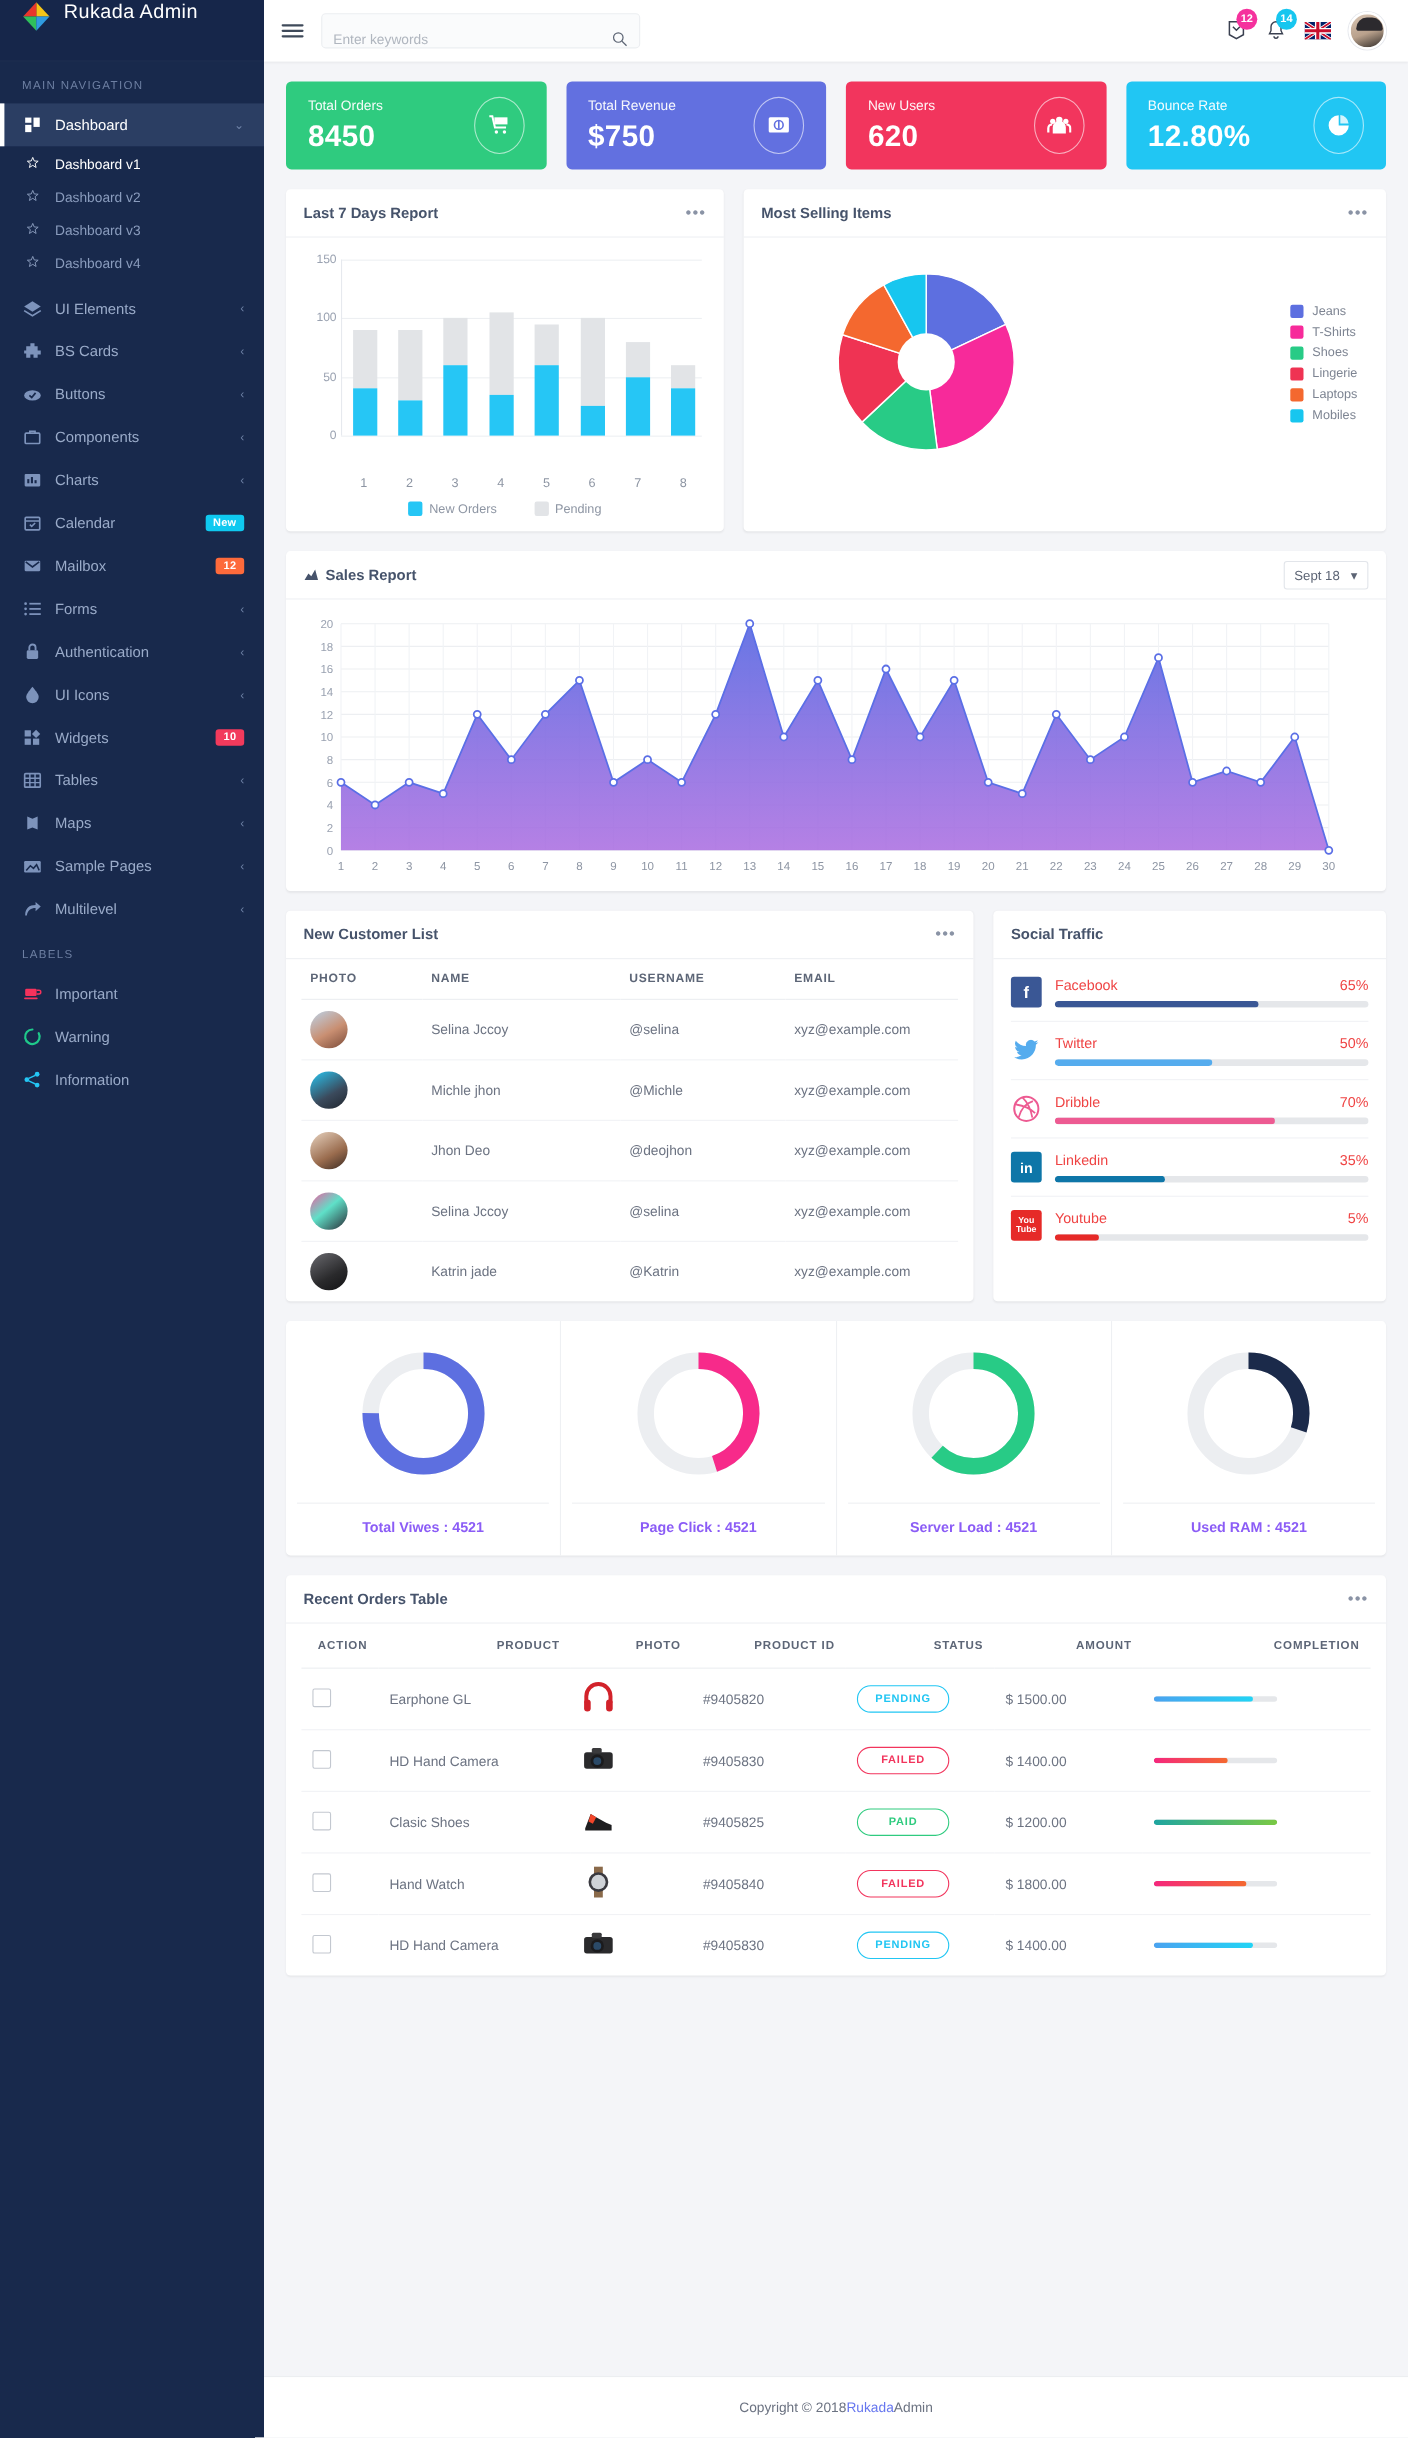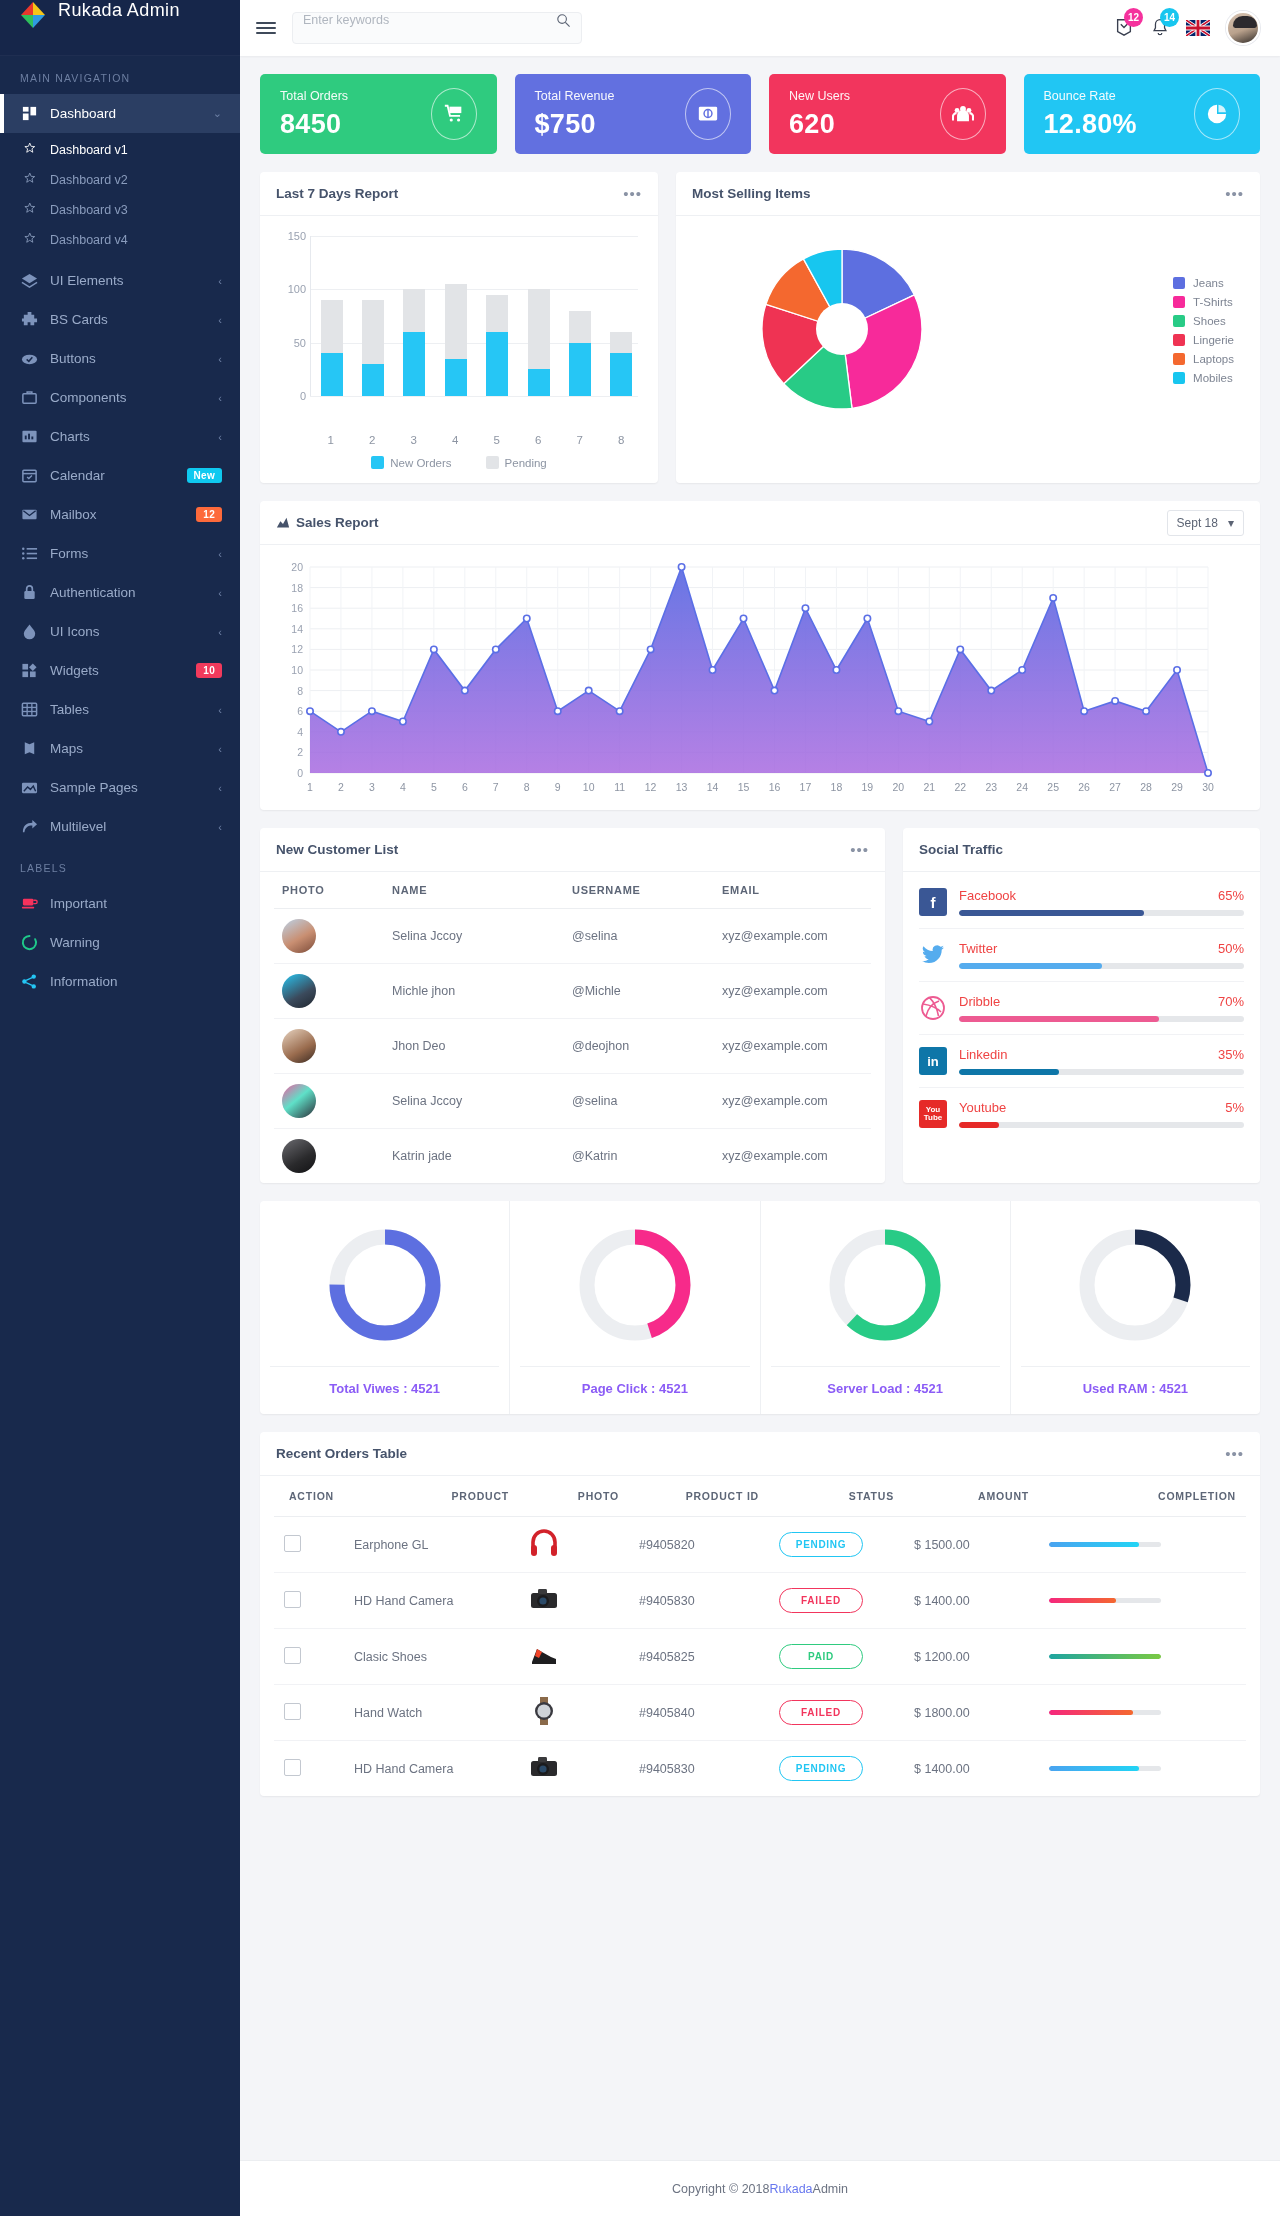--- a/index.html
+++ b/index.html
@@ -59,21 +59,21 @@
   
   .main { flex: 1; min-width: 0; display: flex; flex-direction: column; background: #f4f5f8; }
   .topbar {
     height: 56px; background: #fff; display: flex; align-items: center;
     padding: 0 20px 0 16px; gap: 16px; box-shadow: 0 1px 2px rgba(0,0,0,.05);
   }
   .hamburger { width: 20px; cursor: pointer; display:flex; flex-direction:column; gap:3px; }
   .hamburger span { display:block; height:2px; background:#3f4a5a; border-radius:1px; }
   .search-wrap {
     width: 290px; height: 32px; background: #fafbfc; border: 1px solid #eceef1;
-    border-radius: 4px; display: flex; align-items: flex-start; padding: 0 10px;
+    border-radius: 4px; display: flex; align-items: flex-end; padding: 0 10px;
   }
   .search-wrap input {
     border: 0; outline: 0; background: transparent; flex: 1;
     font-size: 12.5px; color: #555; font-family: "Liberation Sans", sans-serif;
   }
   .search-wrap input::placeholder { color: #b0b6bf; }
   .top-right { margin-left: auto; display: flex; align-items: center; gap: 16px; }
   .top-ico { position: relative; cursor: pointer; color: #3a4050; }
   .top-badge {
     position: absolute; top: -9px; right: -9px; min-width: 19px; height: 19px;

